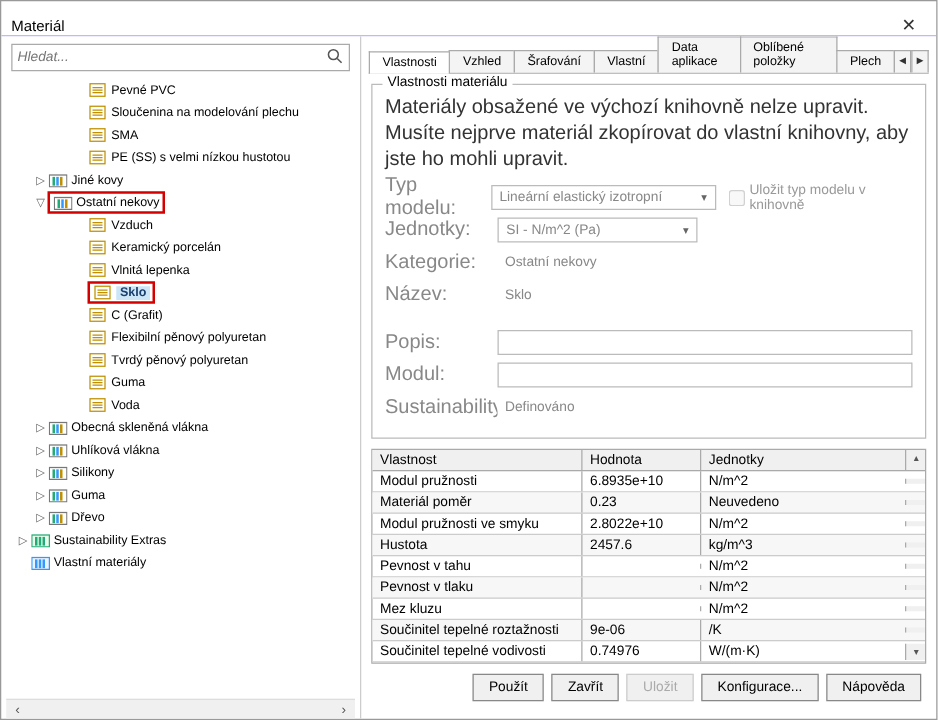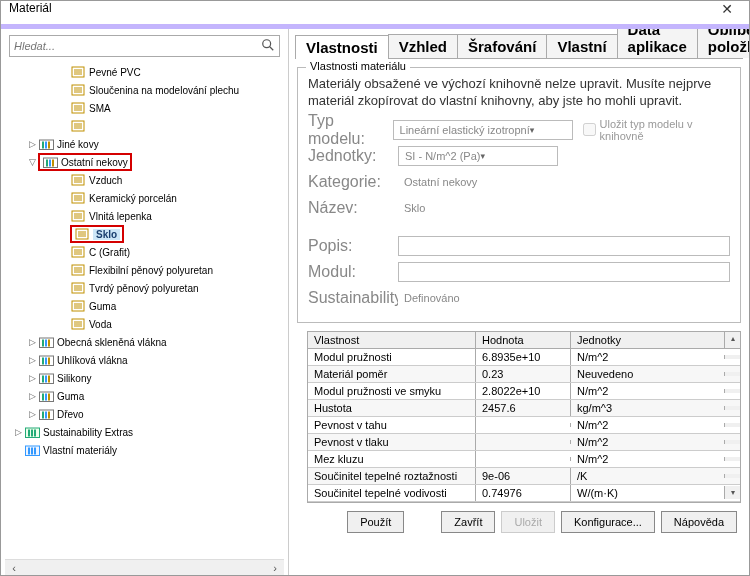--- a/index.html
+++ b/index.html
@@ -1,52 +1,52 @@
 <!DOCTYPE html>
 <html><head>
 <meta charset="utf-8">
 <style>
 * { box-sizing: border-box; margin: 0; padding: 0; font-family: "Segoe UI", Tahoma, sans-serif; font-size: 11px; }
 body { background: #fff; width: 750px; height: 576px; border: 1px solid #999; display: flex; flex-direction: column; overflow: hidden; }
-.titlebar { height: 28px; display: flex; align-items: flex-start; padding: 0 8px; border-bottom: 5px solid #c4b5fd; }
+.titlebar { height: 28px; display: flex; align-items: flex-end; padding: 0 8px; border-bottom: 1px solid #c4b5fd; }
 .titlebar .title { flex: 1; font-size: 12px; }
 .titlebar .close { width: 28px; text-align: center; font-size: 14px; color: #333; cursor: pointer; }
 .body { flex: 1; display: flex; overflow: hidden; }
 .left { width: 288px; border-right: 1px solid #ccc; display: flex; flex-direction: column; padding: 6px 4px 0 4px; }
 .search { display: flex; align-items: center; border: 1px solid #aaa; height: 22px; padding: 0 4px; margin: 0 4px 6px 4px; justify-content: flex-end; }
 .search input { flex: 1; border: none; outline: none; font-style: italic; color: #888; background: transparent; }
 .search .sicon svg { width: 14px; height: 14px; stroke: #555; fill: none; }
 .tree { flex: 1; overflow: auto; padding-left: 4px; }
 .tree-row { display: flex; align-items: center; height: 18px; white-space: nowrap; }
 .tree-row .tw { width: 11px; text-align: center; color: #666; font-size: 9px; }
 .tree-row .ic { width: 16px; display: inline-flex; align-items: center; justify-content: center; margin-right: 3px; }
 .tree-row .lbl { font-size: 10px; }
 .hl-red { display: inline-flex; align-items: center; border: 2px solid #d40000; padding: 0 2px; height: 18px; }
-.box-hi { border: 2px solid #d40000; margin-left: 31px; }
+.box-hi { border: 2px solid #d40000; }
 .sel { background: #cde6f7; color: #1a3e6e; font-weight: bold; padding: 0 3px; }
 .ind-0 { padding-left: 4px; } .ind-1 { padding-left: 18px; } .ind-3 { padding-left: 50px; }
 .hsbar { height: 16px; background: #f0f0f0; border-top: 1px solid #ddd; display: flex; align-items: center; padding: 0 2px; }
 .hsbar .ar { width: 14px; text-align: center; color: #555; }
 .right { flex: 1; display: flex; flex-direction: column; padding: 6px 6px 0 6px; overflow: hidden; }
 .tabs { display: flex; align-items: flex-end; border-bottom: 1px solid #aaa; height: 24px; position: relative; }
-.tab { padding: 3px 10px; border: 1px solid #aaa; border-bottom: none; margin-right: -1px; background: #f4f4f4; font-size: 15px; cursor: pointer; font-weight: bold; }
+.tab { padding: 3px 10px; border: 1px solid #aaa; border-bottom: none; margin-right: -1px; background: #f4f4f4; font-size: 10px; cursor: pointer; }
 .tab.active { background: #fff; position: relative; top: 1px; }
 .tab-nav { display: flex; margin-left: auto; }
 .tab-nav span { width: 14px; text-align: center; color: #333; border: 1px solid #aaa; border-bottom: none; background: #f4f4f4; font-size: 9px; padding-top: 2px; height: 18px; }
 .group { border: 1px solid #bbb; margin: 8px 2px 4px 2px; padding: 8px 10px 10px 10px; position: relative; }
 .group .legend { position: absolute; top: -8px; left: 8px; background: #fff; padding: 0 4px; font-size: 11px; }
-.note { font-size: 13px; color: #333; margin-bottom: 8px; line-height: 1.3; }
+.note { font-size: 16px; color: #333; margin-bottom: 8px; line-height: 1.3; }
 .frow { display: flex; align-items: center; height: 24px; margin-bottom: 2px; }
 .frow label { width: 90px; color: #888; font-size: 16px; }
 .frow .val { flex: 1; border: 1px solid #bbb; height: 20px; padding: 2px 6px; color: #888; background: #fff; font-size: 11px; display: flex; align-items: center; }
-.frow .val.sel-dd { justify-content: flex-start; }
+.frow .val.sel-dd { justify-content: space-between; }
 .frow .val .chev { font-size: 9px; color: #666; }
 .chk { display: flex; align-items: center; margin-left: 10px; color: #999; }
 .chk input { margin-right: 4px; }
-.ptable { margin: 4px 2px 0 12px; border: 1px solid #aaa; flex-shrink: 0; }
+.ptable { margin: 4px 2px 0 2px; border: 1px solid #aaa; flex-shrink: 0; }
 .ptable .hdr { display: flex; background: #f0f0f0; border-bottom: 1px solid #aaa; font-weight: normal; }
 .ptable .hdr div, .ptable .row div { padding: 2px 6px; border-right: 1px solid #aaa; }
 .ptable .c1 { width: 168px; } .ptable .c2 { width: 95px; } .ptable .c3 { flex: 1; border-right: none !important; }
 .ptable .sc { width: 16px; background: #f0f0f0; border-left: 1px solid #aaa; border-right: none !important; text-align: center; font-size: 8px; color: #555; }
 .ptable .row { display: flex; border-bottom: 1px solid #ccc; font-size: 11px; height: 17px; align-items: center; }
 .ptable .row:nth-child(even) { background: #f7f7f7; }
 .btns { display: flex; justify-content: flex-end; gap: 6px; padding: 8px 6px; }
 .btns button { height: 22px; padding: 0 12px; border: 1px solid #888; background: #f0f0f0; font-size: 11px; cursor: pointer; }
 .btns button:disabled { color: #aaa; border-color: #ccc; padding-left: 12px; }
 svg.folder { width: 15px; height: 12px; }
@@ -110,20 +110,21 @@
       <div class="tree-row ind-3">
           <span class="tw"></span>
           <span class="ic">
             <svg class="leaf" viewBox="0 0 14 12">
               <rect x="1" y="1" width="12" height="10" fill="none" stroke="#c09000"></rect>
               <line x1="3" y1="4" x2="11" y2="4" stroke="#c09000"></line>
               <line x1="3" y1="6" x2="11" y2="6" stroke="#c09000"></line>
               <line x1="3" y1="8" x2="11" y2="8" stroke="#c09000"></line>
             </svg>
           </span>
+          <span class="lbl">PE (SS) s velmi nízkou hustotou</span>
         </div>
 
       <div class="tree-row ind-1">
           <span class="tw">▷</span>
           <span class="ic">
             <svg class="folder" viewBox="0 0 15 12">
               <rect x="0.5" y="2" width="14" height="9.5" fill="#fff" stroke="#777"></rect>
               <rect x="3" y="3.5" width="2" height="7" fill="#2a7"></rect>
               <rect x="6" y="3.5" width="2" height="7" fill="#39f"></rect>
               <rect x="9" y="3.5" width="2" height="7" fill="#c09000"></rect>

